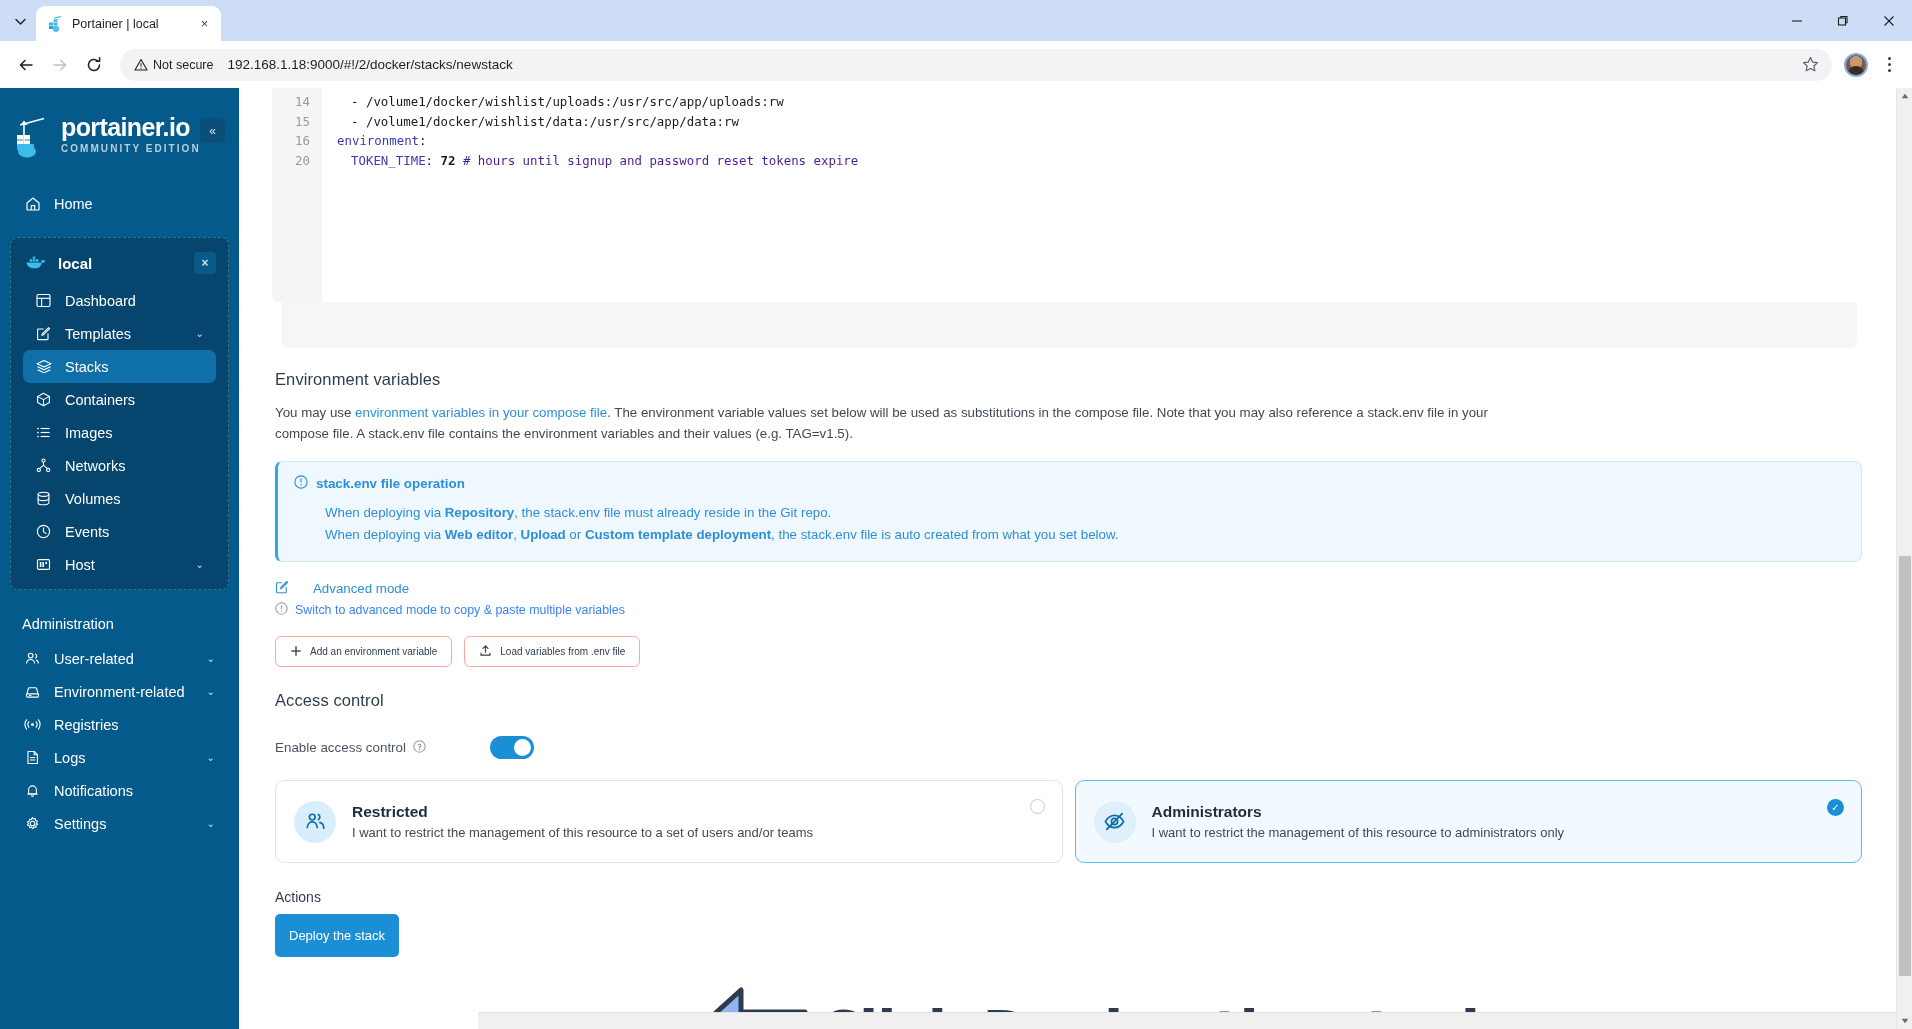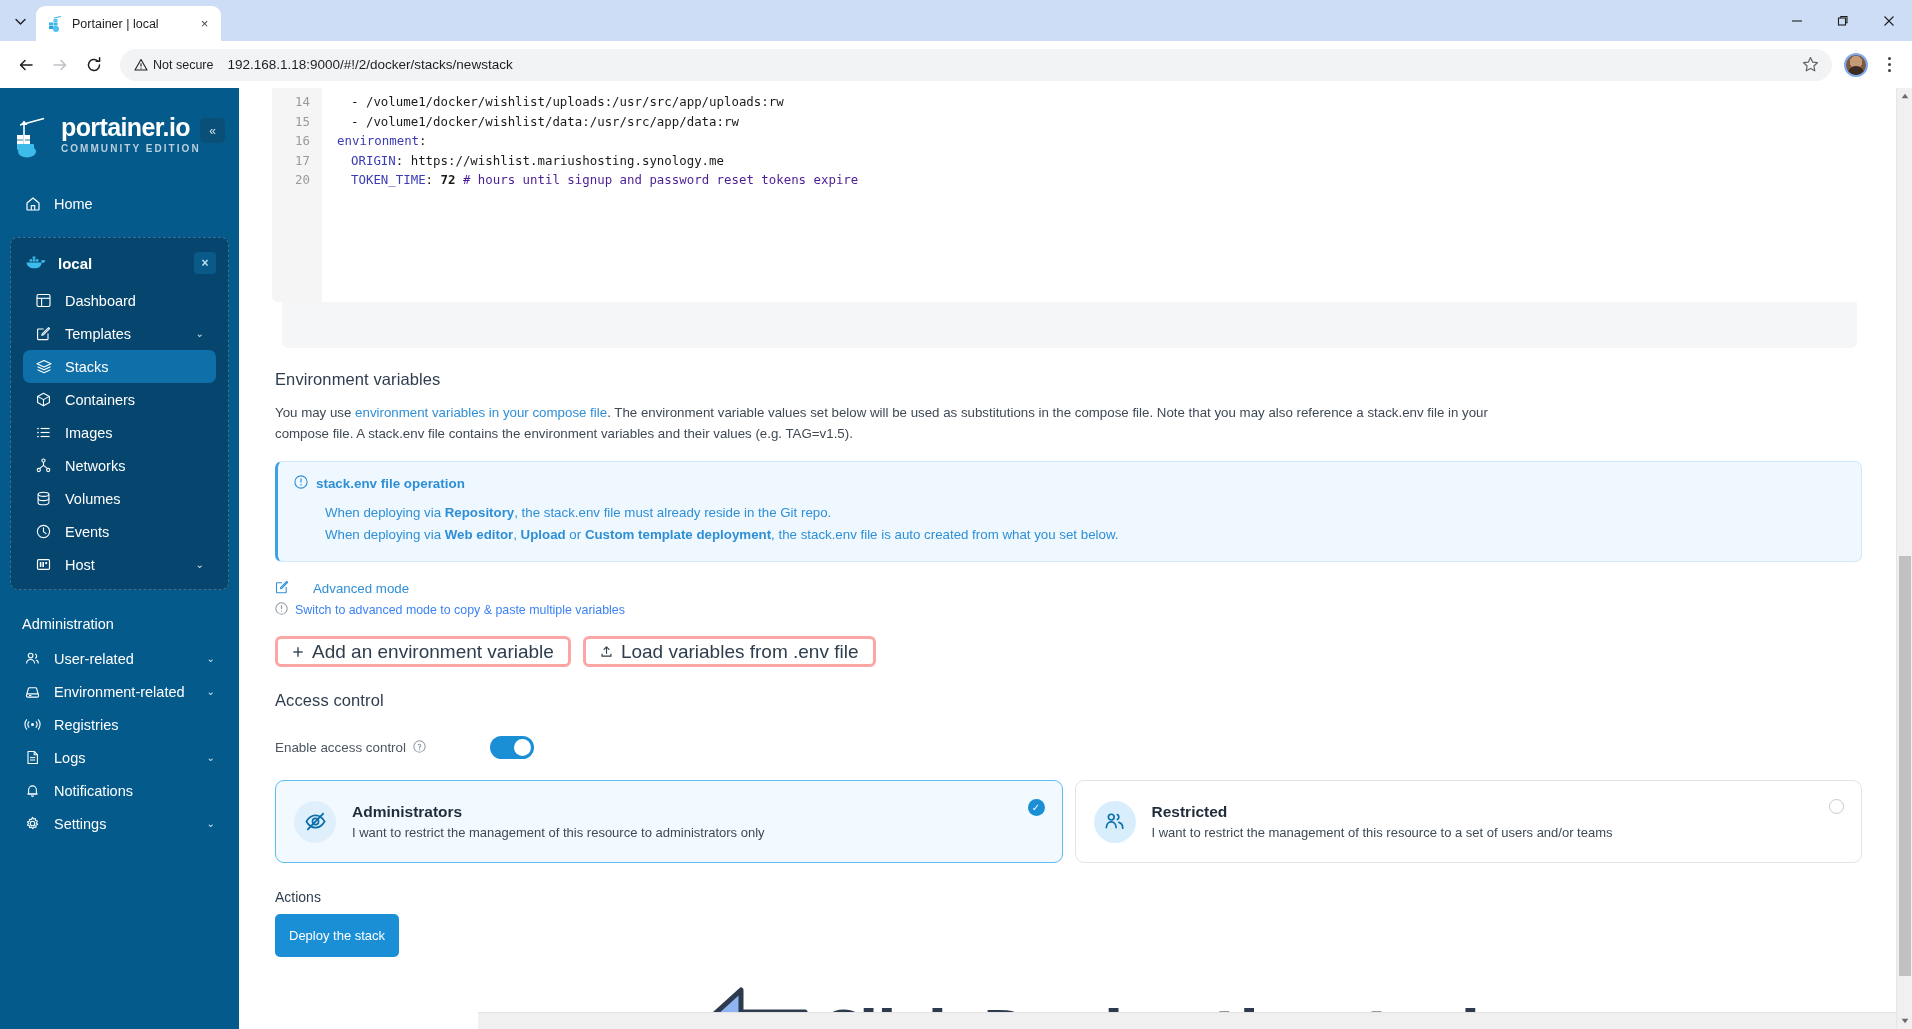--- a/index.html
+++ b/index.html
@@ -214,23 +214,23 @@
     display: flex; align-items: center; gap: 24px; margin: 18px 0 0 3px;
     font-size: 13.3px; color: #2f8fd6;
   }
   .adv-hint {
     display: flex; align-items: center; gap: 7px; margin: 5px 0 0 3px;
     font-size: 12.4px; color: #3b82f6;
   }
 
   .btn-row { display: flex; gap: 12px; margin: 18px 0 0 3px; }
   .obtn {
-    height: 31px; border: 3px solid #fca5a5; border-radius: 6px; background: #fff;
+    height: 31px; border: 1px solid #fca5a5; border-radius: 6px; background: #fff;
     display: flex; align-items: center; gap: 8px; padding: 0 14px;
-    font-size: 19px; color: #2e3e4e;
+    font-size: 10px; color: #2e3e4e;
   }
 
   
   .ac-row { display: flex; align-items: center; gap: 0; margin: 26px 0 0 3px; }
   .ac-label {
     font-size: 13.4px; color: #4a5561; display: flex; align-items: center; gap: 7px;
     width: 215px;
   }
   .toggle {
     width: 44px; height: 23px; border-radius: 12px; background: #1a8fd6;
@@ -649,24 +649,20 @@
               <div class="cline">
                 <span class="lnum">15</span>
                 <span class="ctext"><span class="tk-plain">- /volume1/docker/wishlist/data:/usr/src/app/data:rw</span></span>
               </div>
 
               <div class="cline">
                 <span class="lnum">16</span>
                 <span class="ctext" style="padding-left:15px"><span class="tk-key">environment</span><span class="tk-plain">:</span></span>
               </div>
 
-              <div class="cline">
-                <span class="lnum">17</span>
-                <span class="ctext"><span class="tk-key">ORIGIN</span><span class="tk-plain">: https://wishlist.mariushosting.synology.me</span></span>
-              </div>
 
               <div class="cline">
                 <span class="lnum">20</span>
                 <span class="ctext"><span class="tk-key">TOKEN_TIME</span><span class="tk-plain">: </span><span class="tk-num">72</span><span class="tk-cmt"> # hours until signup and password reset tokens expire</span></span>
               </div>
 
             </div>
           </div>
           <div class="editor-foot"></div>
         </div>
@@ -749,49 +745,49 @@
                   <circle cx="7" cy="7" r="6.1" fill="none" stroke="#8d98a4" stroke-width="1.1"></circle>
                   <path d="M5.5 5.3 A1.55 1.55 0 1 1 7 7.6 V8.5" fill="none" stroke="#8d98a4" stroke-width="1.1" stroke-linecap="round"></path>
                   <circle cx="7" cy="10.4" r="0.68" fill="#8d98a4"></circle>
                 </svg>
             </span>
           </span>
           <span class="toggle"></span>
         </div>
 
         <div class="ac-cards">
-          <div class="ac-card selected">
-            <span class="ac-ico">
-              <svg width="23" height="23" viewBox="0 0 24 24">
-                  <path d="M2.5 12 C5 7.6 8.4 5.6 12 5.6 C15.6 5.6 19 7.6 21.5 12 C19 16.4 15.6 18.4 12 18.4 C8.4 18.4 5 16.4 2.5 12 Z" fill="none" stroke="#0b6fab" stroke-width="1.75"></path>
-                  <circle cx="12" cy="12" r="3.2" fill="none" stroke="#0b6fab" stroke-width="1.75"></circle>
-                  <line x1="4" y1="20.3" x2="20" y2="3.8" stroke="#0b6fab" stroke-width="1.9" stroke-linecap="round"></line>
-                </svg>
-            </span>
-            <span>
-              <span class="ac-name" style="display:block">Administrators</span>
-              <span class="ac-desc" style="display:block">I want to restrict the management of this resource to administrators only</span>
-            </span>
-            <span class="ac-check">✓</span>
-          </div>
-
           <div class="ac-card">
             <span class="ac-ico">
               <svg width="23" height="23" viewBox="0 0 24 24">
                   <circle cx="8.6" cy="7.4" r="3" fill="none" stroke="#0b6fab" stroke-width="1.75"></circle>
                   <path d="M3.4 19 C3.4 14.6 5.8 12.3 8.6 12.3 C11.4 12.3 13.8 14.6 13.8 19" fill="none" stroke="#0b6fab" stroke-width="1.75"></path>
                   <path d="M15 4.8 A3 3 0 0 1 15 10" fill="none" stroke="#0b6fab" stroke-width="1.75" stroke-linecap="round"></path>
                   <path d="M16.6 12.9 C19 13.6 20.6 15.6 20.6 19" fill="none" stroke="#0b6fab" stroke-width="1.75" stroke-linecap="round"></path>
                 </svg>
             </span>
             <span>
               <span class="ac-name" style="display:block">Restricted</span>
               <span class="ac-desc" style="display:block">I want to restrict the management of this resource to a set of users and/or teams</span>
             </span>
             <span class="ac-radio"></span>
+          </div>
+
+          <div class="ac-card selected">
+            <span class="ac-ico">
+              <svg width="23" height="23" viewBox="0 0 24 24">
+                  <path d="M2.5 12 C5 7.6 8.4 5.6 12 5.6 C15.6 5.6 19 7.6 21.5 12 C19 16.4 15.6 18.4 12 18.4 C8.4 18.4 5 16.4 2.5 12 Z" fill="none" stroke="#0b6fab" stroke-width="1.75"></path>
+                  <circle cx="12" cy="12" r="3.2" fill="none" stroke="#0b6fab" stroke-width="1.75"></circle>
+                  <line x1="4" y1="20.3" x2="20" y2="3.8" stroke="#0b6fab" stroke-width="1.9" stroke-linecap="round"></line>
+                </svg>
+            </span>
+            <span>
+              <span class="ac-name" style="display:block">Administrators</span>
+              <span class="ac-desc" style="display:block">I want to restrict the management of this resource to administrators only</span>
+            </span>
+            <span class="ac-check">✓</span>
           </div>
         </div>
 
         <div class="actions-title">Actions</div>
         <div class="deploy-row">
           <button class="deploy-btn">Deploy the stack</button>
         </div>
 
       </div>
 

